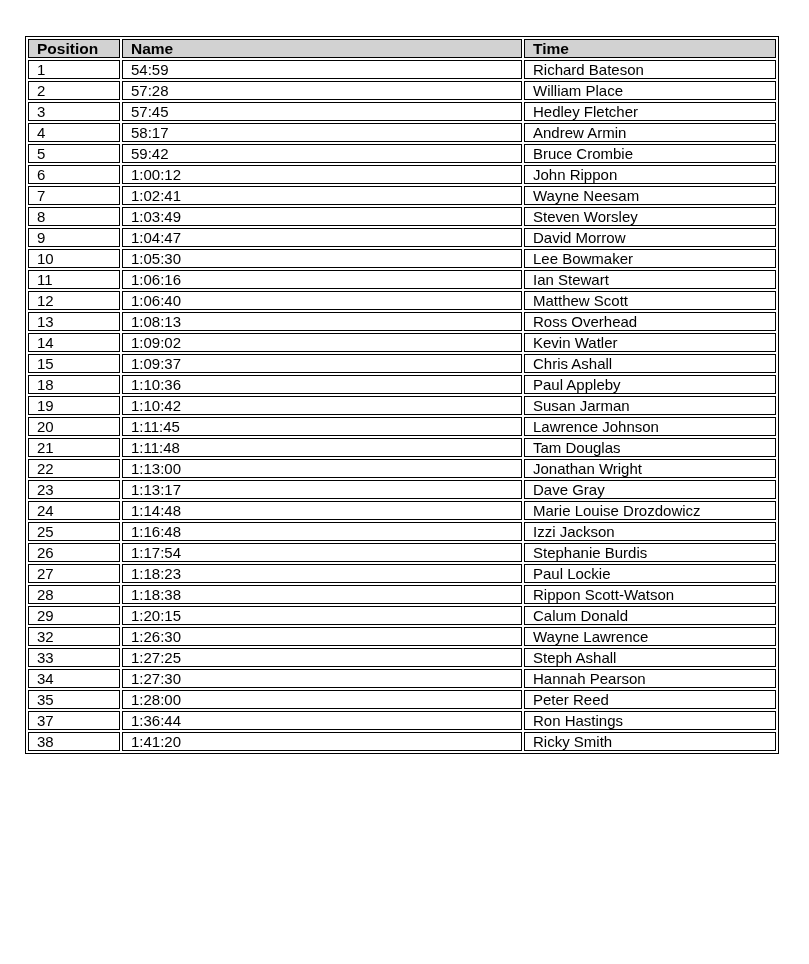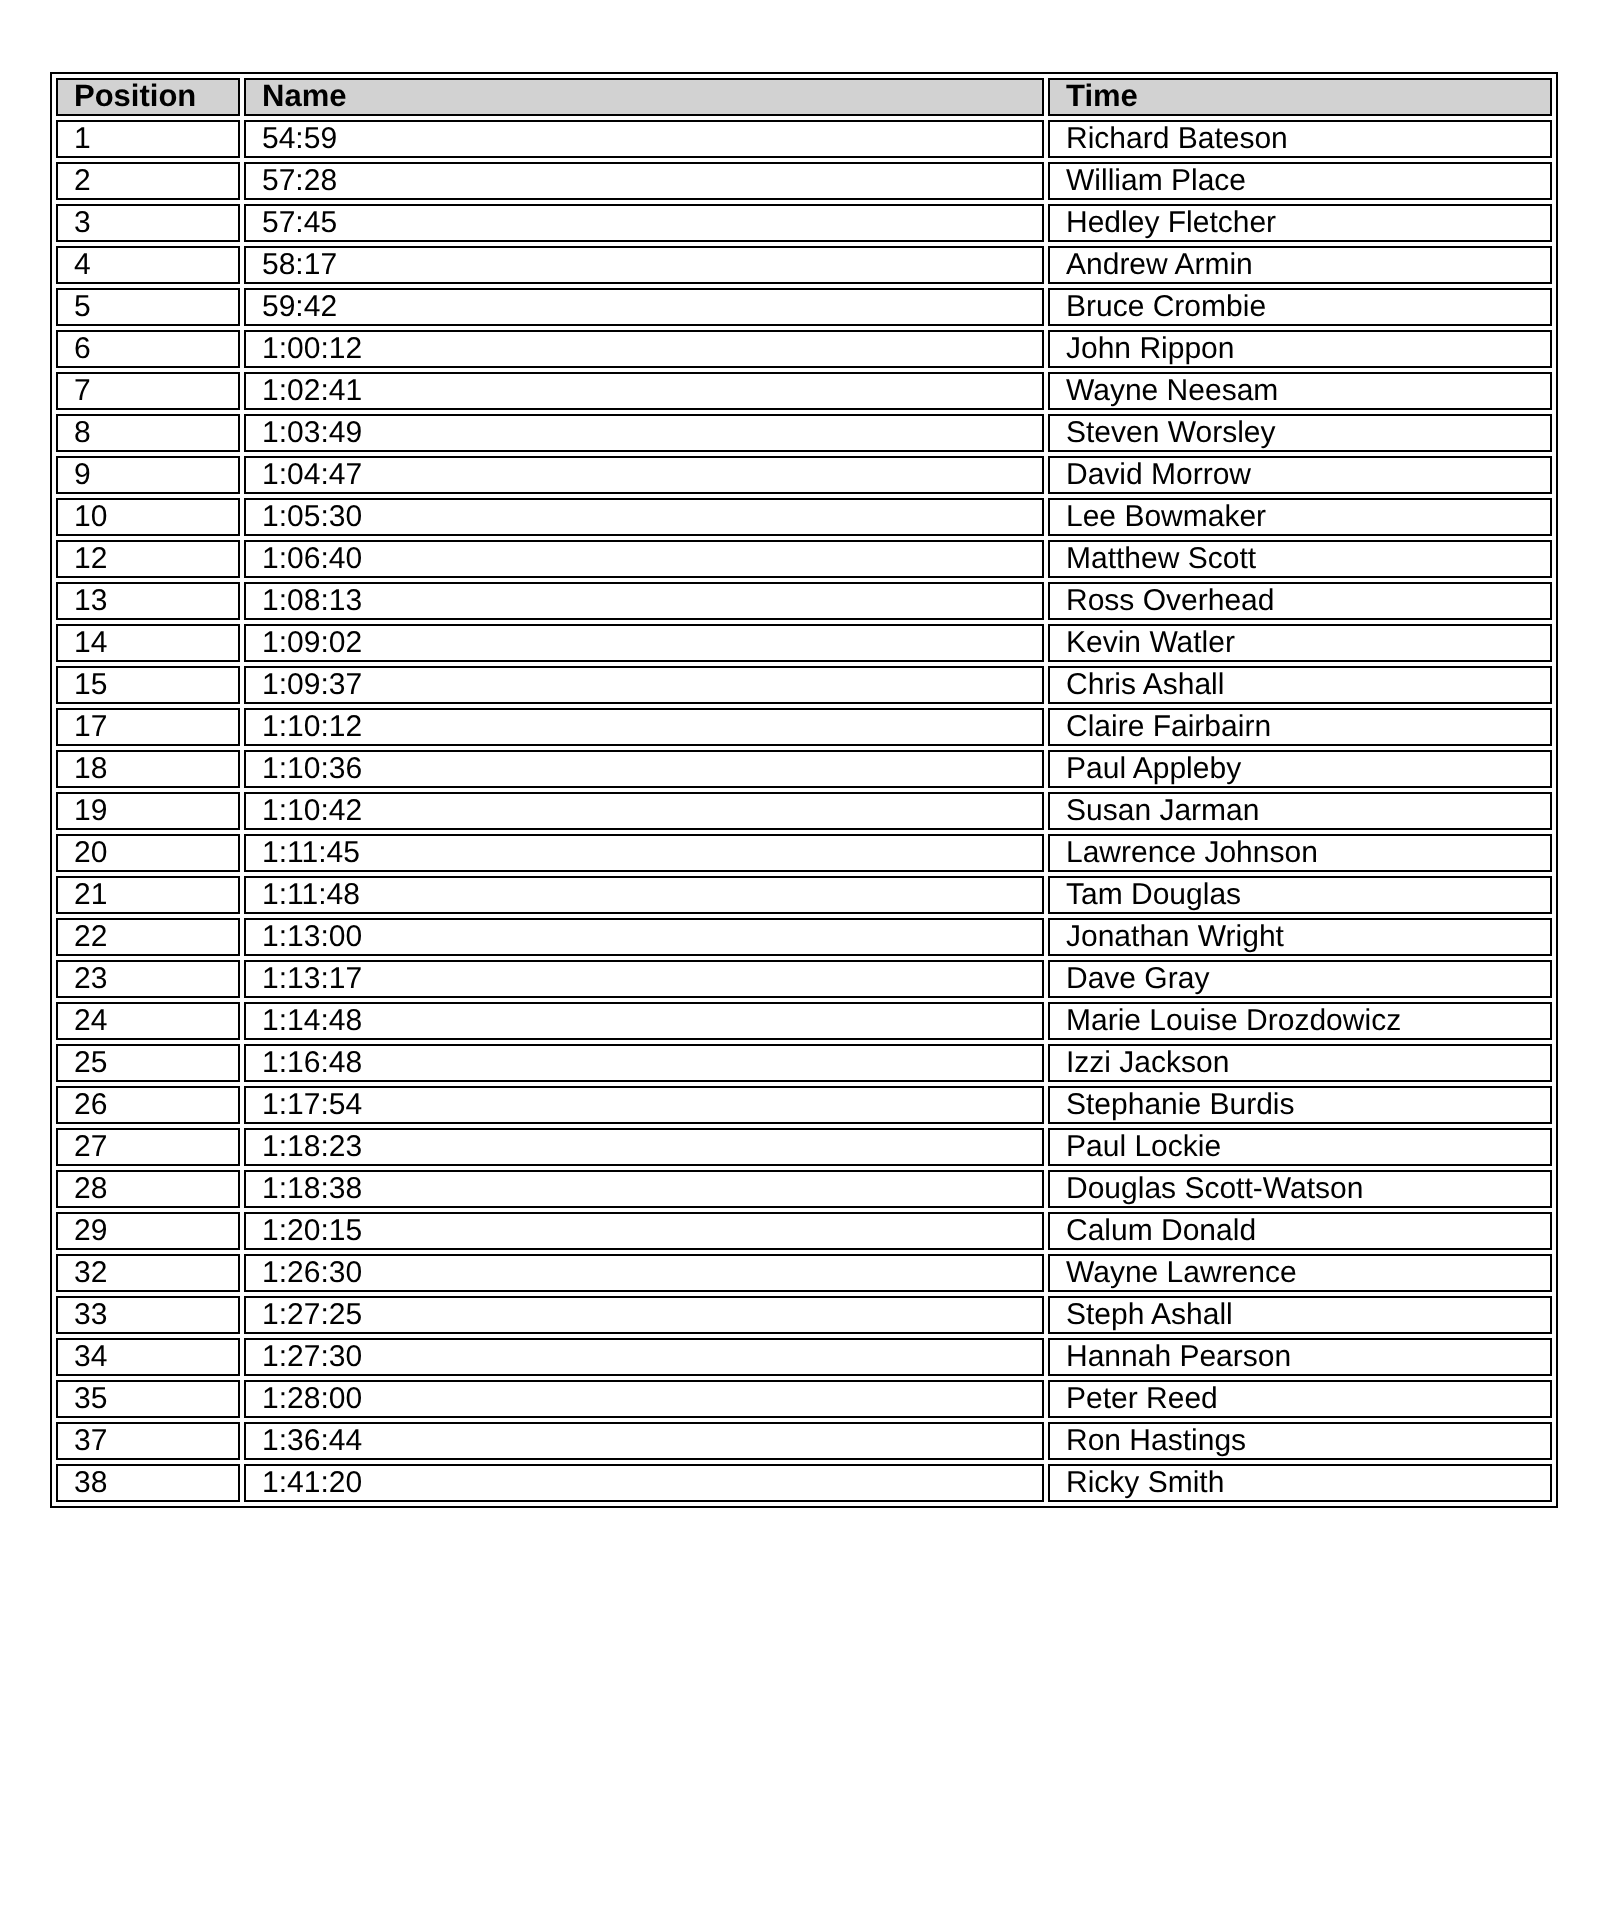--- a/index.html
+++ b/index.html
@@ -109,45 +109,45 @@
           <td>9</td>
           <td>1:04:47</td>
           <td>David Morrow</td>
         </tr>
         <tr>
           <td>10</td>
           <td>1:05:30</td>
           <td>Lee Bowmaker</td>
         </tr>
         <tr>
+          <td>11</td>
+          <td>1:06:16</td>
+          <td>Ian Stewart</td>
+        </tr>
+        <tr>
           <td>12</td>
           <td>1:06:40</td>
           <td>Matthew Scott</td>
         </tr>
         <tr>
           <td>13</td>
           <td>1:08:13</td>
           <td>Ross Overhead</td>
         </tr>
         <tr>
           <td>14</td>
           <td>1:09:02</td>
           <td>Kevin Watler</td>
         </tr>
         <tr>
           <td>15</td>
           <td>1:09:37</td>
           <td>Chris Ashall</td>
         </tr>
         <tr>
-          <td>17</td>
-          <td>1:10:12</td>
-          <td>Claire Fairbairn</td>
-        </tr>
-        <tr>
           <td>18</td>
           <td>1:10:36</td>
           <td>Paul Appleby</td>
         </tr>
         <tr>
           <td>19</td>
           <td>1:10:42</td>
           <td>Susan Jarman</td>
         </tr>
         <tr>
@@ -186,21 +186,21 @@
           <td>Stephanie Burdis</td>
         </tr>
         <tr>
           <td>27</td>
           <td>1:18:23</td>
           <td>Paul Lockie</td>
         </tr>
         <tr>
           <td>28</td>
           <td>1:18:38</td>
-          <td>Douglas Scott-Watson</td>
+          <td>Rippon Scott-Watson</td>
         </tr>
         <tr>
           <td>29</td>
           <td>1:20:15</td>
           <td>Calum Donald</td>
         </tr>
         <tr>
           <td>32</td>
           <td>1:26:30</td>
           <td>Wayne Lawrence</td>

